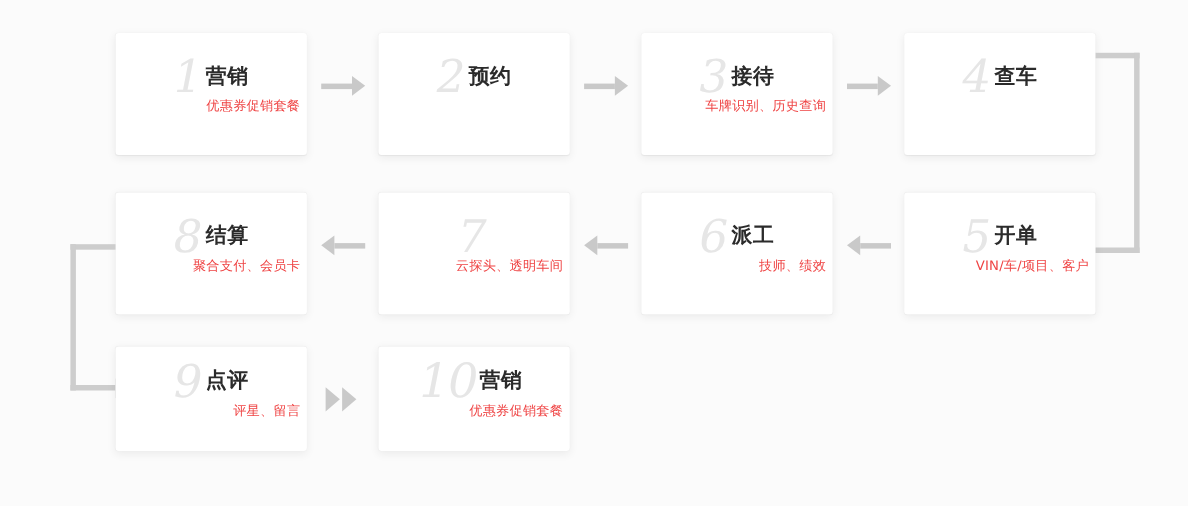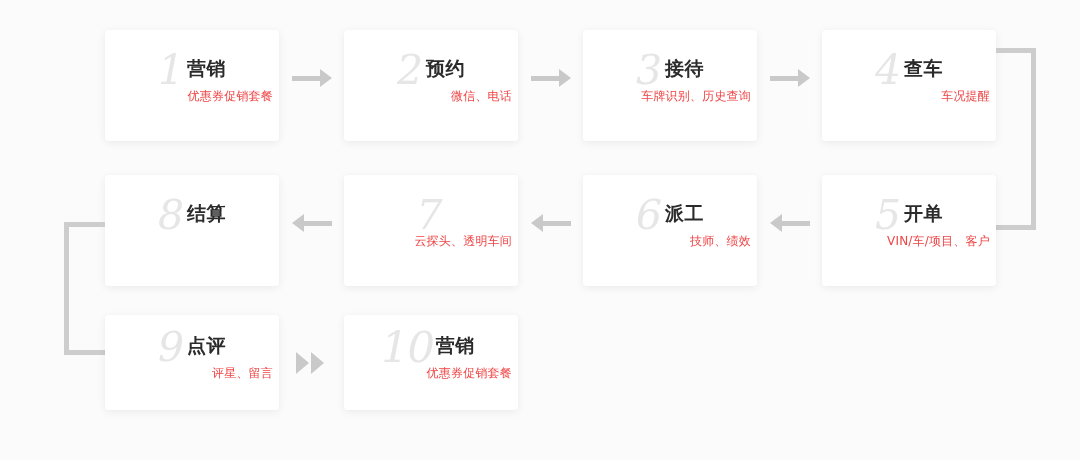--- a/index.html
+++ b/index.html
@@ -173,23 +173,20 @@
     <span class="shaft"></span>
     <span class="head"></span>
   </div>
 
   <div class="card" style="left:344px; top:30px; width:174px; height:111px;">
     <div class="card-inner">
       <div class="card-headrow">
         <span class="card-num">2</span>
         <span class="card-title">预约</span>
       </div>
-      <div class="card-sub">
-        <span>微信、电话</span>
-      </div>
     </div>
   </div>
 
   <div class="arrow right" style="left:531px; top:68px; width:40px;">
     <span class="shaft"></span>
     <span class="head"></span>
   </div>
 
   <div class="card" style="left:583px; top:30px; width:174px; height:111px;">
     <div class="card-inner">
@@ -206,40 +203,40 @@
   <div class="arrow right" style="left:770px; top:68px; width:40px;">
     <span class="shaft"></span>
     <span class="head"></span>
   </div>
 
   <div class="card" style="left:822px; top:30px; width:174px; height:111px;">
     <div class="card-inner">
       <div class="card-headrow">
         <span class="card-num">4</span>
         <span class="card-title">查车</span>
-      </div>
-      <div class="card-sub">
-        <span>车况提醒</span>
       </div>
     </div>
   </div>
 
   <div class="elbow" style="left:996px; top:48px; width:84px; height:190px;">
     <span class="seg" style="left:0px; top:0px; width:40px; height:5px;"></span>
     <span class="seg" style="left:35px; top:0px; width:5px; height:182px;"></span>
     <span class="seg" style="left:-12px; top:177px; width:52px; height:5px;"></span>
     <span class="tip left" style="left:-24px; top:170.5px;"></span>
   </div>
 
   <div class="card" style="left:105px; top:175px; width:174px; height:111px;">
     <div class="card-inner">
       <div class="card-headrow">
         <span class="card-num">8</span>
         <span class="card-title">结算</span>
       </div>
+      <div class="card-sub">
+        <span>聚合支付、会员卡</span>
+      </div>
     </div>
   </div>
 
   <div class="arrow left" style="left:292px; top:213px; width:40px;">
     <span class="shaft"></span>
     <span class="head"></span>
   </div>
 
   <div class="card" style="left:344px; top:175px; width:174px; height:111px;">
     <div class="card-inner">

